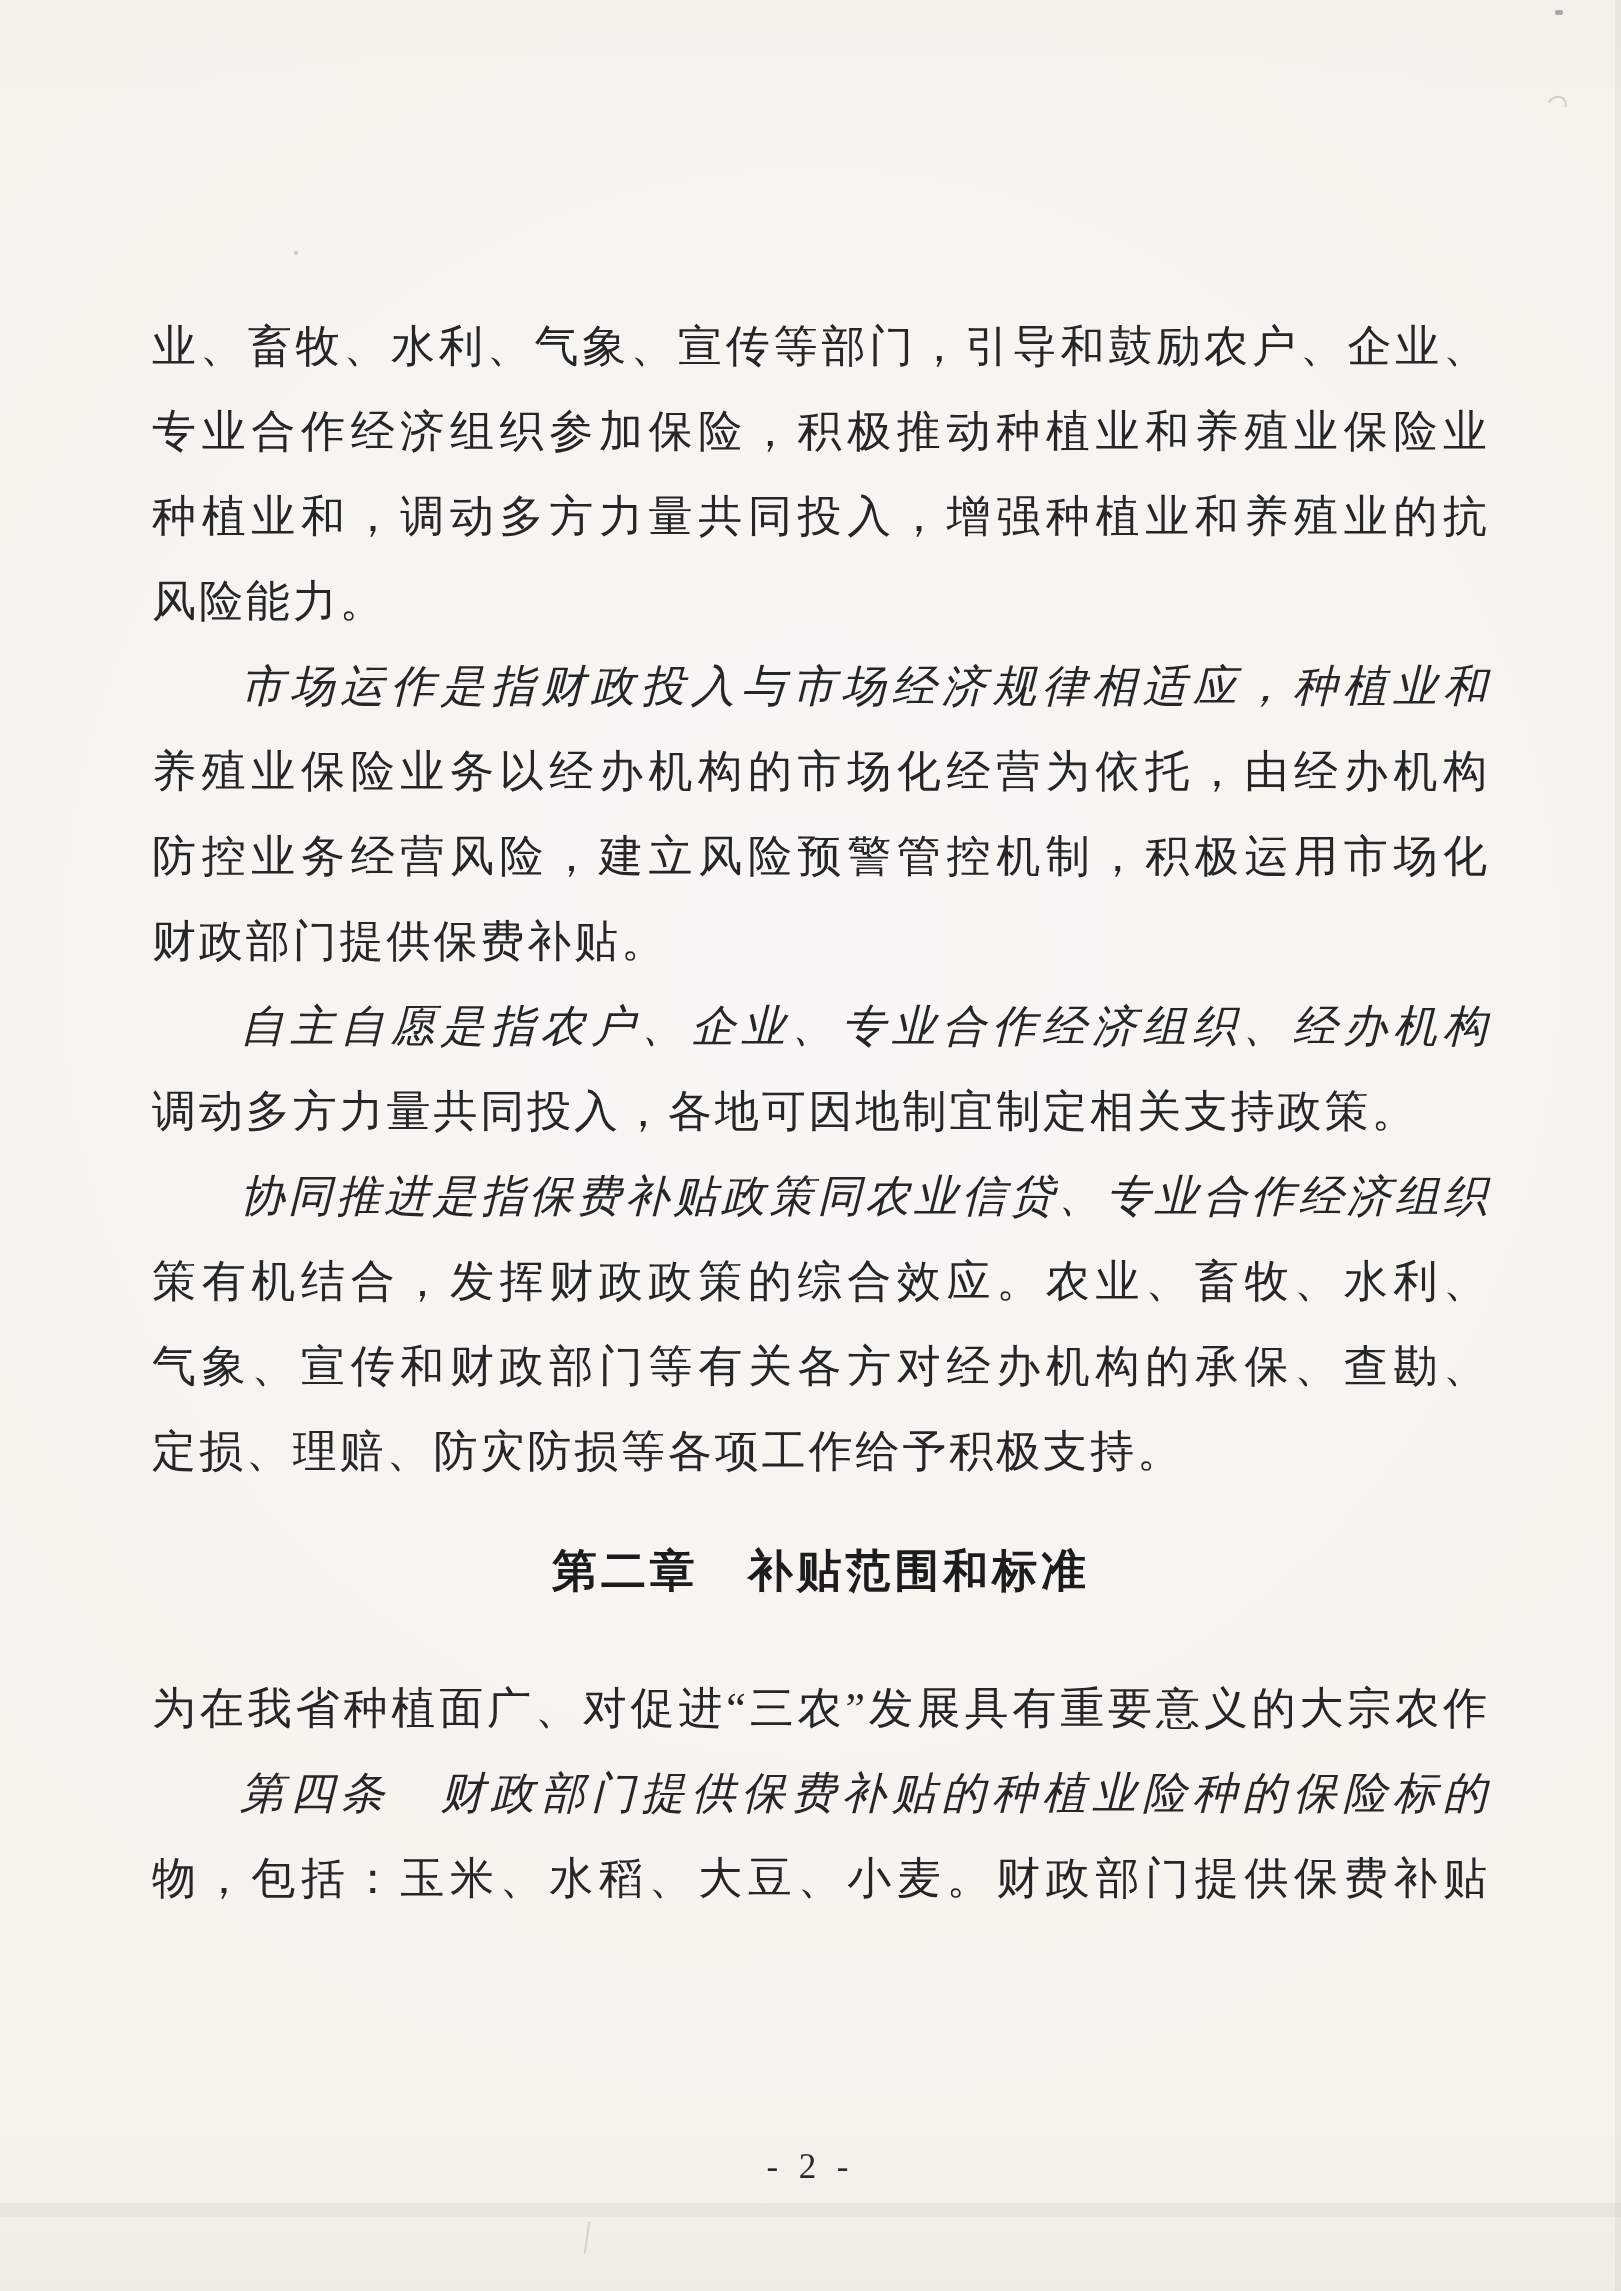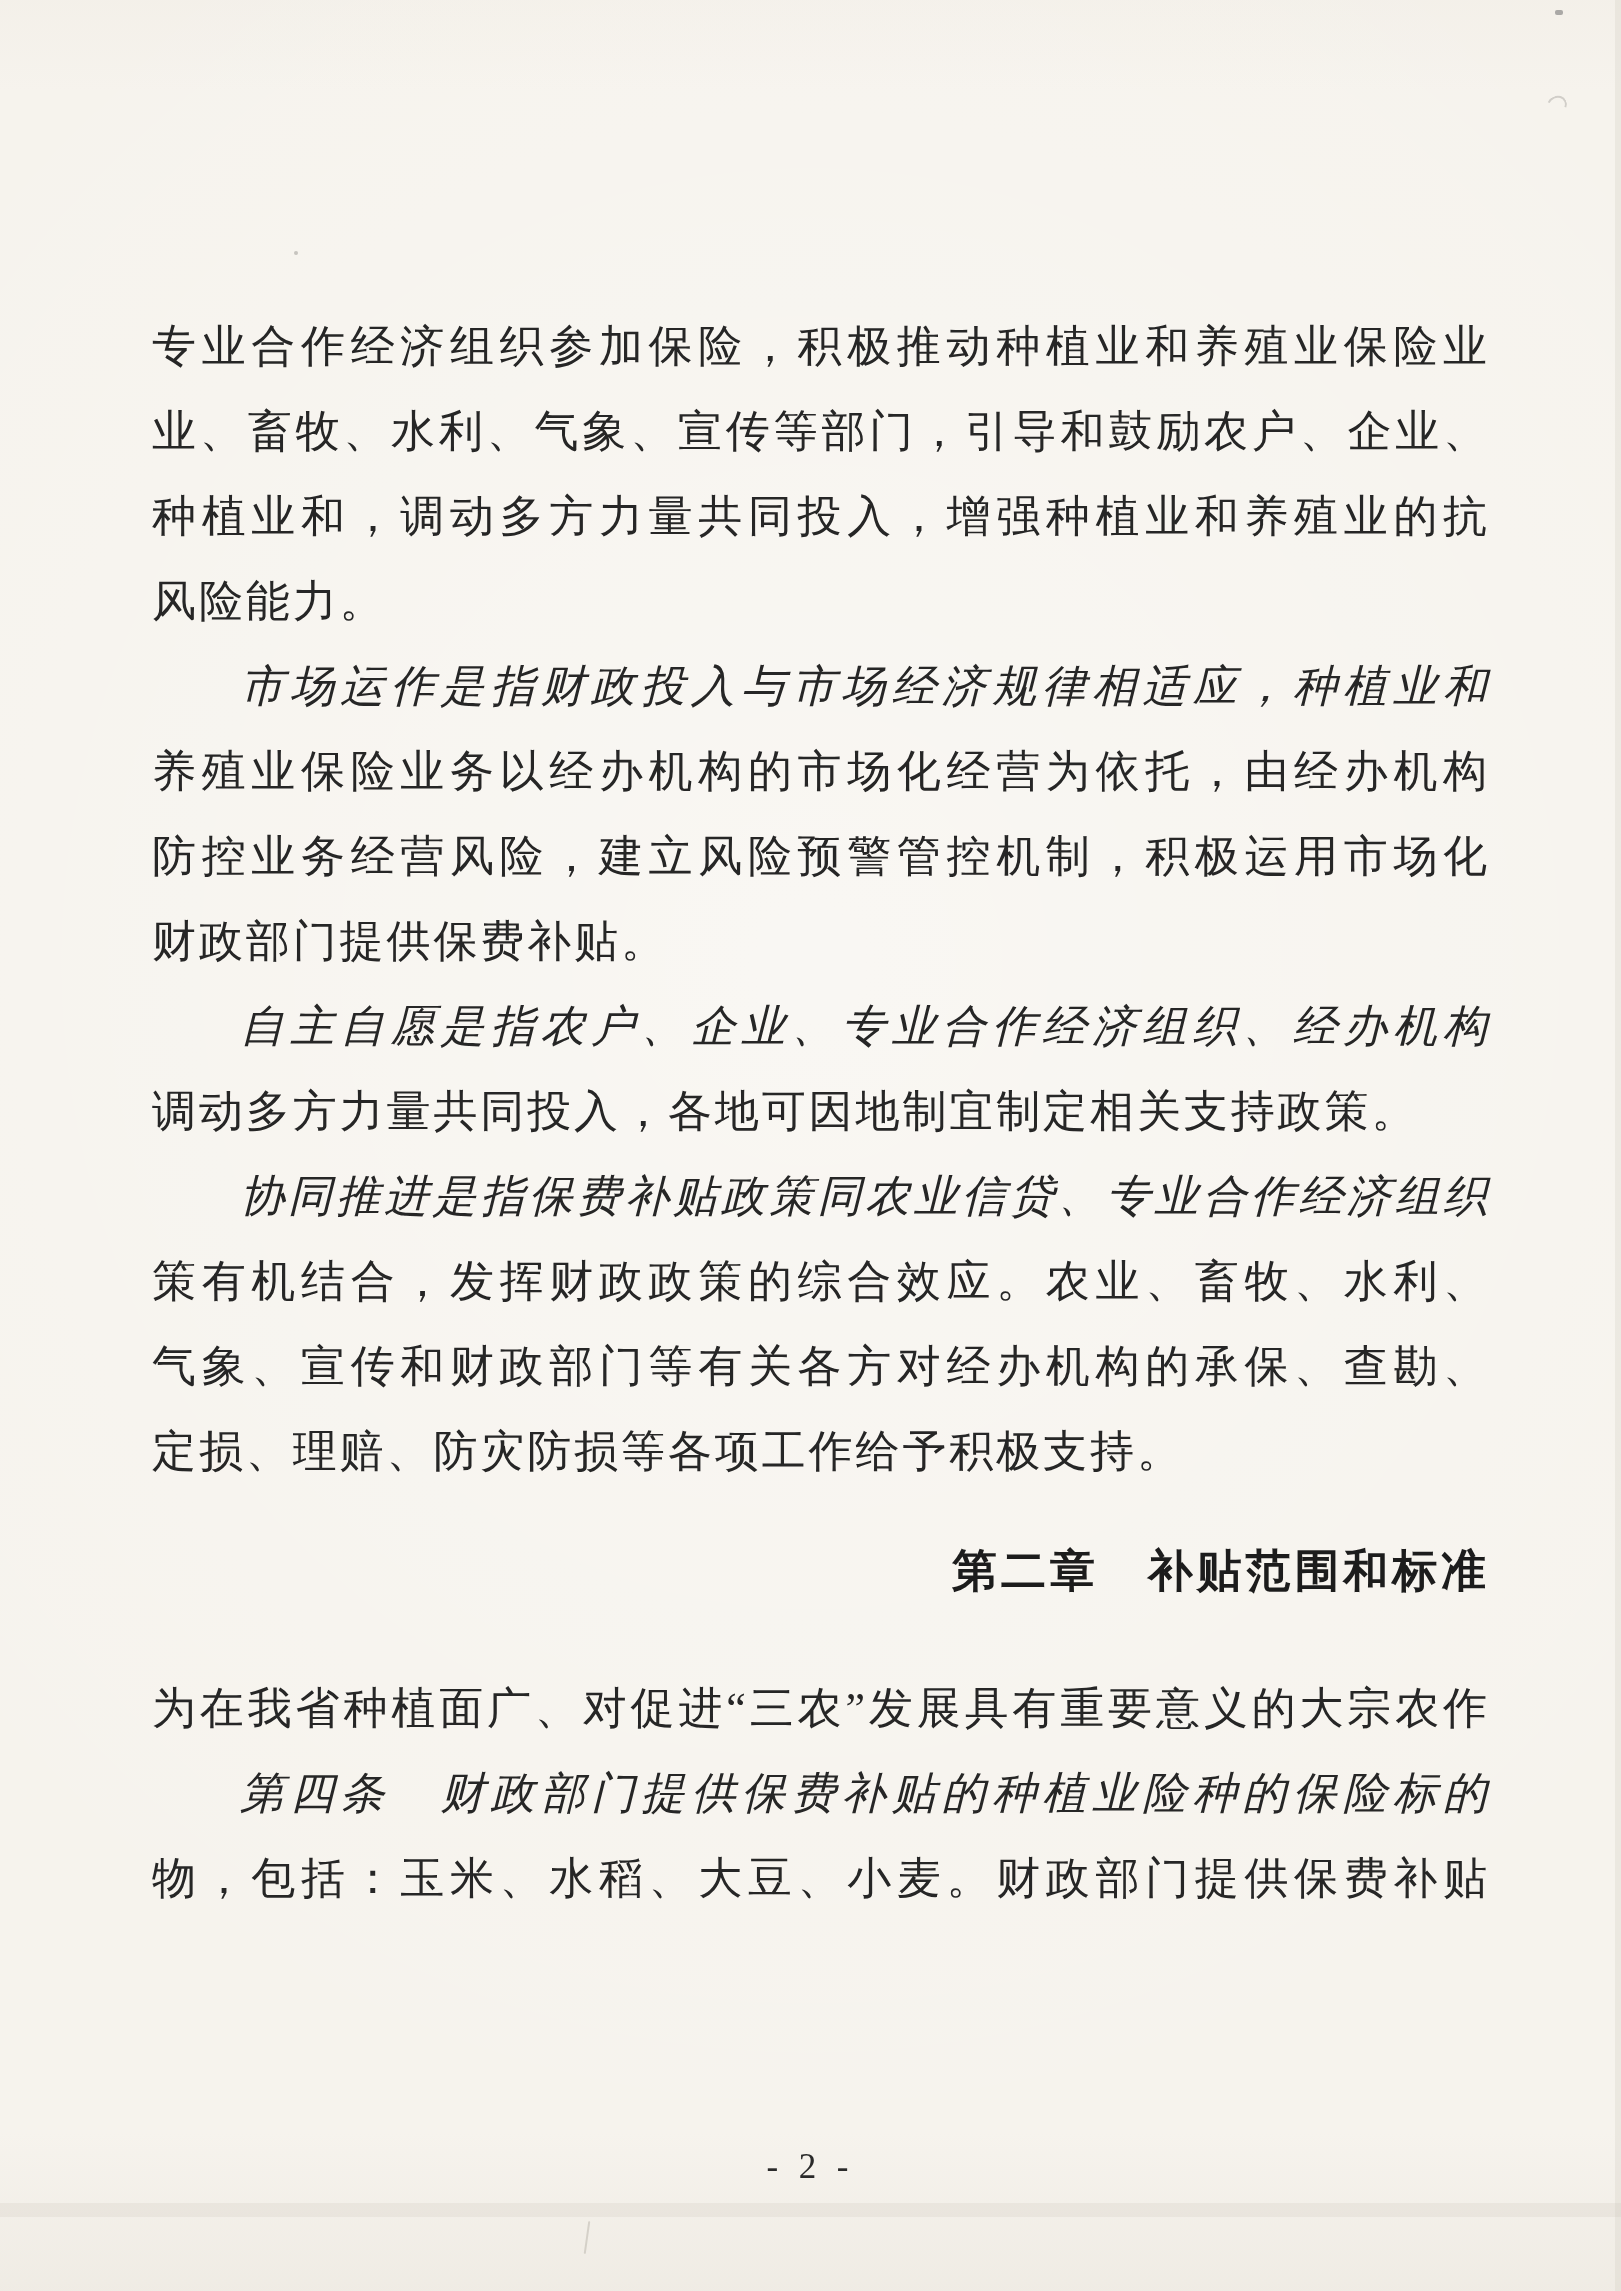--- a/index.html
+++ b/index.html
@@ -53,21 +53,21 @@
     text-align-last: justify;
   }
   .line.indent {
     text-indent: 2em;
     font-style: italic;
   }
   .chapter-heading {
     margin-top: 34px;
     height: 85px;
     line-height: 85px;
-    text-align: right;
+    text-align: center;
     font-family: "DejaVu Sans", "Liberation Sans", sans-serif;
     font-weight: bold;
     font-size: 45px;
     letter-spacing: 3.9px;
     color: #1c1c1c;
   }
   .section-two .line:first-child {
     margin-top: 53px;
   }
   .page-number {
@@ -136,22 +136,22 @@
 <body>
 
 <div class="paper-tone"></div>
 <div class="speck-a"></div>
 <div class="speck-b"></div>
 <div class="speck-c"></div>
 
 <div class="content">
 
   <div>
+    <div class="line justify">业、畜牧、水利、气象、宣传等部门，引导和鼓励农户、企业、</div>
     <div class="line justify">专业合作经济组织参加保险，积极推动种植业和养殖业保险业</div>
-    <div class="line justify">业、畜牧、水利、气象、宣传等部门，引导和鼓励农户、企业、</div>
     <div class="line justify">种植业和，调动多方力量共同投入，增强种植业和养殖业的抗</div>
     <div class="line">风险能力。</div>
   </div>
 
   <div>
     <div class="line justify indent">市场运作是指财政投入与市场经济规律相适应，种植业和</div>
     <div class="line justify">养殖业保险业务以经办机构的市场化经营为依托，由经办机构</div>
     <div class="line justify">防控业务经营风险，建立风险预警管控机制，积极运用市场化</div>
     <div class="line">财政部门提供保费补贴。</div>
   </div>

